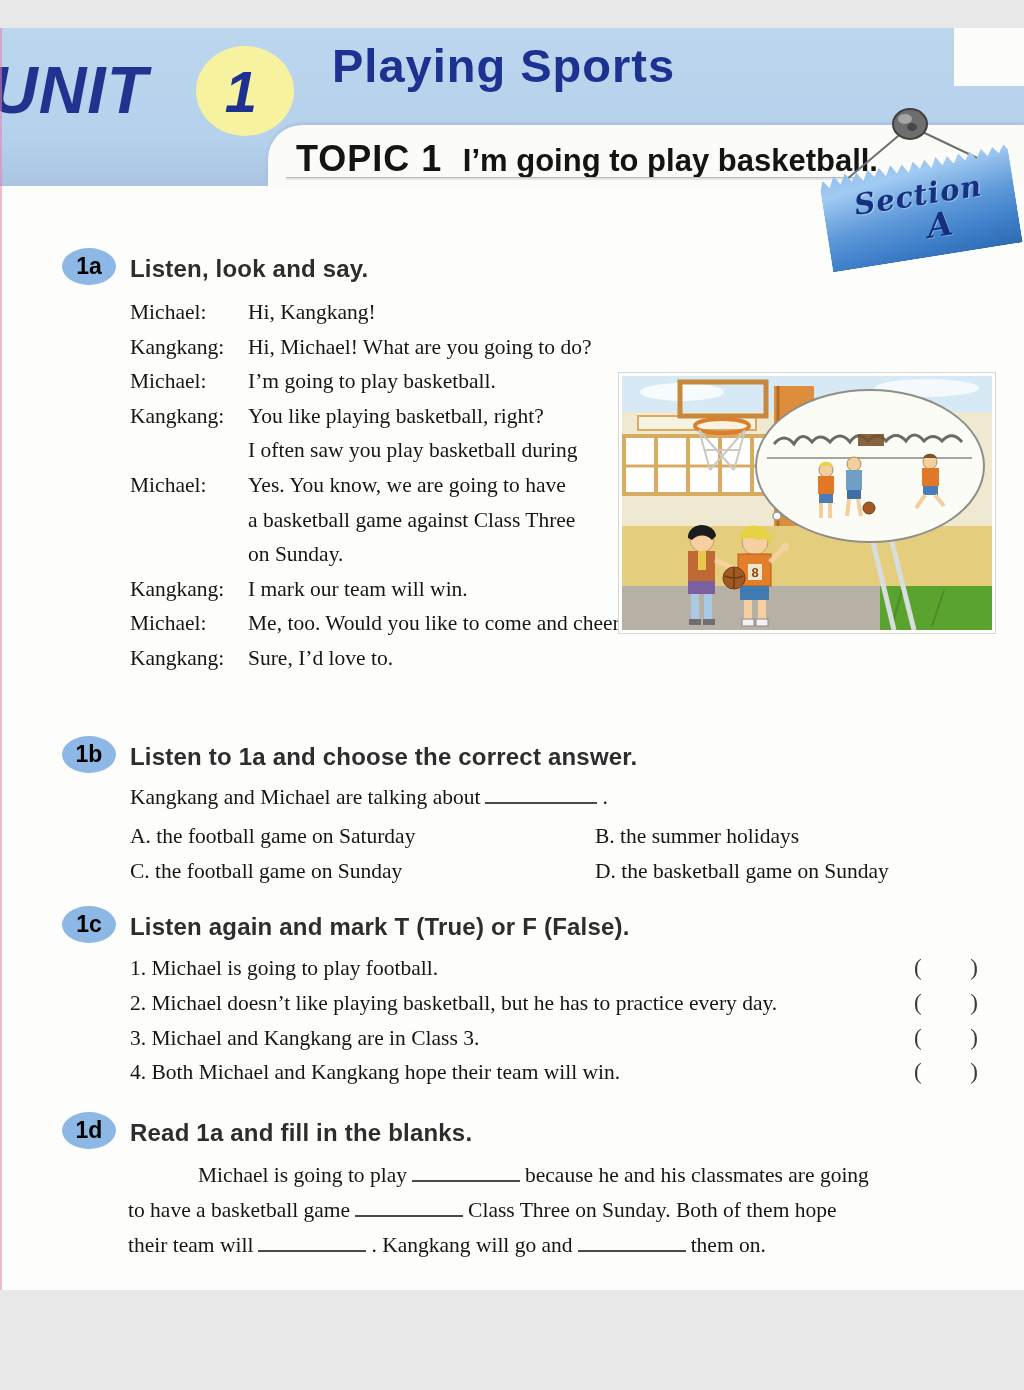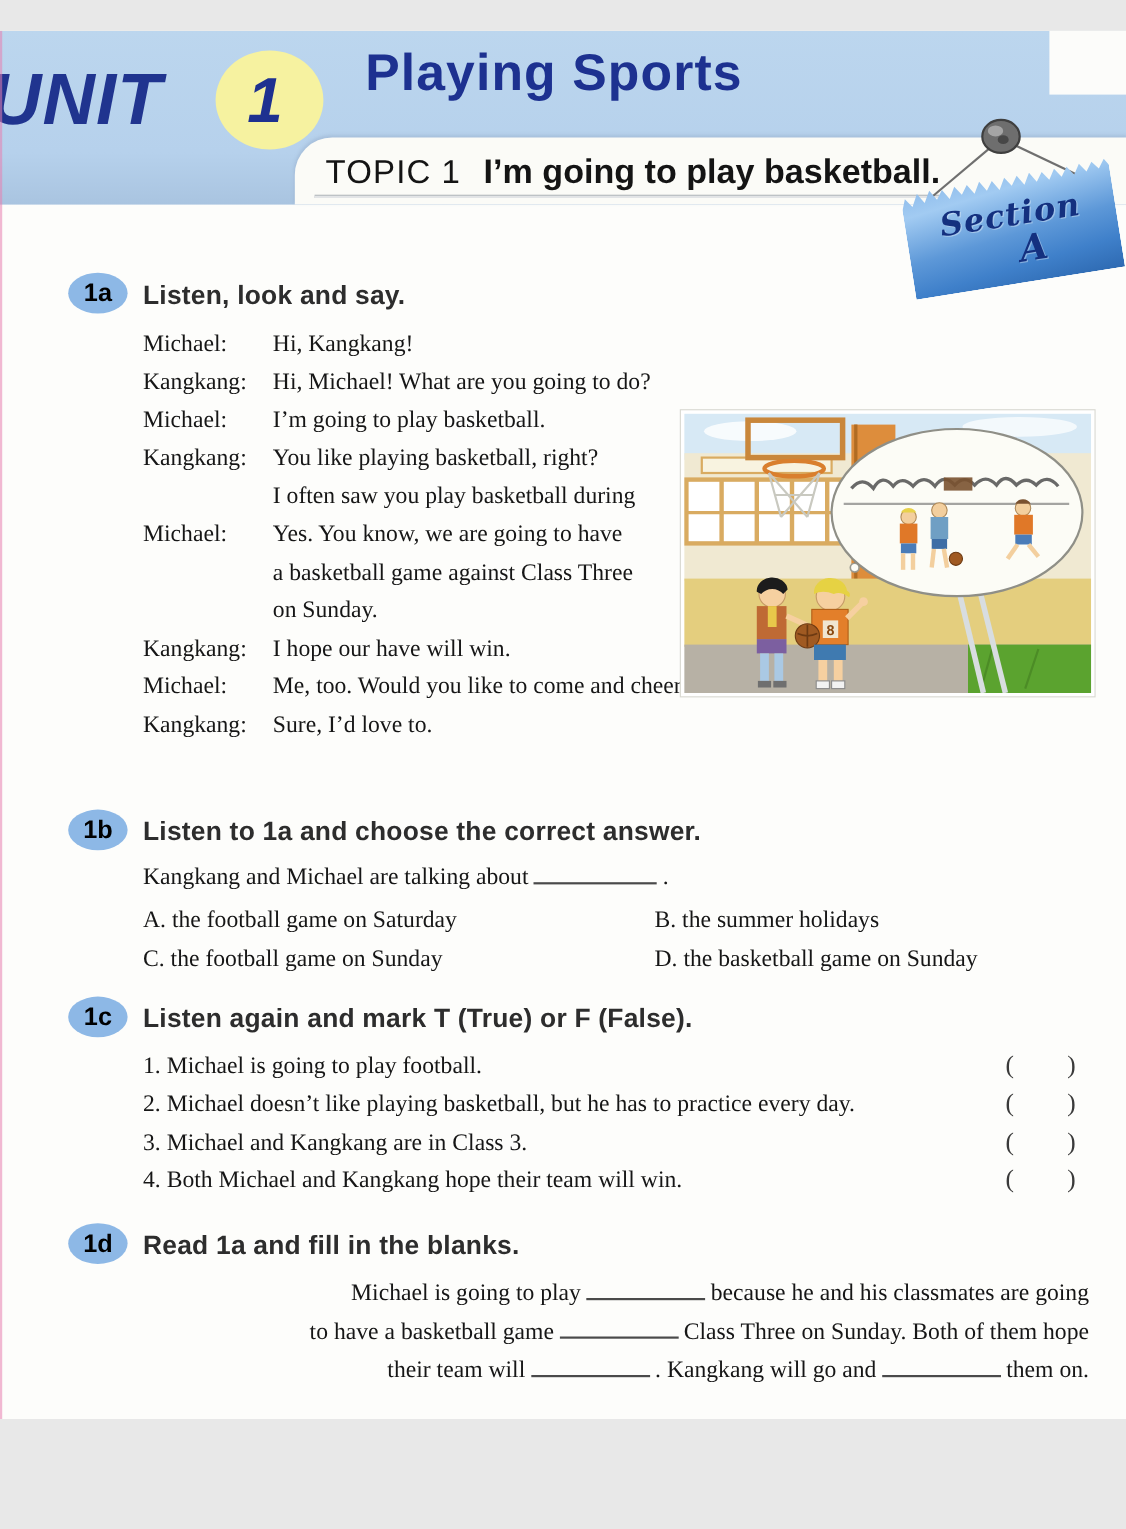--- a/index.html
+++ b/index.html
@@ -37,21 +37,21 @@
     font-size:47px; font-weight:900; color:#1d3190; letter-spacing:1px;
   }
   .topic-banner {
     position:absolute; left:268px; top:97px; width:756px; height:61px;
     background:#fbfbf7; border-radius:34px 0 0 0;
     box-shadow:0 -2px 3px rgba(120,140,170,.25);
   }
   .topic-row {
     position:absolute; left:28px; top:13px; white-space:nowrap;
   }
-  .topic-label { font-size:30px; font-weight:400; color:#141414; letter-spacing:1px; }
+  .topic-label { font-size:36px; font-weight:700; color:#141414; letter-spacing:1px; }
   .topic-sentence { font-size:31px; font-weight:800; color:#141414; margin-left:16px; letter-spacing:0; }
   .topic-underline {
     position:absolute; left:18px; top:52px; width:568px; height:3px;
     background:#b5b9bd; border-bottom:2px solid #e2e4e6;
   }
   
   .sign-wrap { position:absolute; left:818px; top:78px; width:206px; height:160px; z-index:6; }
   .sign-strings { position:absolute; left:0; top:0; }
   .sign-banner {
     position:absolute; left:6px; top:50px; width:192px; height:102px;
@@ -117,21 +117,20 @@
   .tf-text { flex:1 1 auto; white-space:nowrap; }
   .tf-parens {
     flex:0 0 64px; display:flex; justify-content:space-between;
     font-size:23px; color:#3a3a3a; margin-left:6px;
   }
   
   .fill-para {
     position:absolute; left:128px; top:1130px; width:862px;
     font-family:"Liberation Serif", serif; font-size:21.5px; color:#161616;
     line-height:35.2px;
-    text-align:right;
   }
   .fill-line { white-space:nowrap; }
   .fill-line.indent { text-indent:70px; }
   .fill-para .blank { width:108px; }
   
   .band1 { position:absolute; left:0; top:1337px; width:1024px; height:25px; background:#cfd9e2; }
   .band2 { position:absolute; left:0; top:1362px; width:1024px; height:28px; background:#a9c2e0; }
   .page-swirl { position:absolute; left:418px; top:1290px; z-index:3; }
   .edge-line { position:absolute; left:0; top:0; width:2px; height:1390px; background:#e87fb0; opacity:.55; z-index:9; }
 </style>
@@ -204,21 +203,21 @@
     <div class="dlg-row">
         <span class="dlg-speaker"></span>
         <span class="dlg-text">a basketball game against Class Three</span>
       </div>
     <div class="dlg-row">
         <span class="dlg-speaker"></span>
         <span class="dlg-text">on Sunday.</span>
       </div>
     <div class="dlg-row">
         <span class="dlg-speaker">Kangkang:</span>
-        <span class="dlg-text">I hope our have will win.</span>
+        <span class="dlg-text">I mark our team will win.</span>
       </div>
     <div class="dlg-row">
         <span class="dlg-speaker">Michael:</span>
         <span class="dlg-text">Me, too. Would you like to come and cheer us on?</span>
       </div>
     <div class="dlg-row">
         <span class="dlg-speaker">Kangkang:</span>
         <span class="dlg-text">Sure, I’d love to.</span>
       </div>
   </div>

